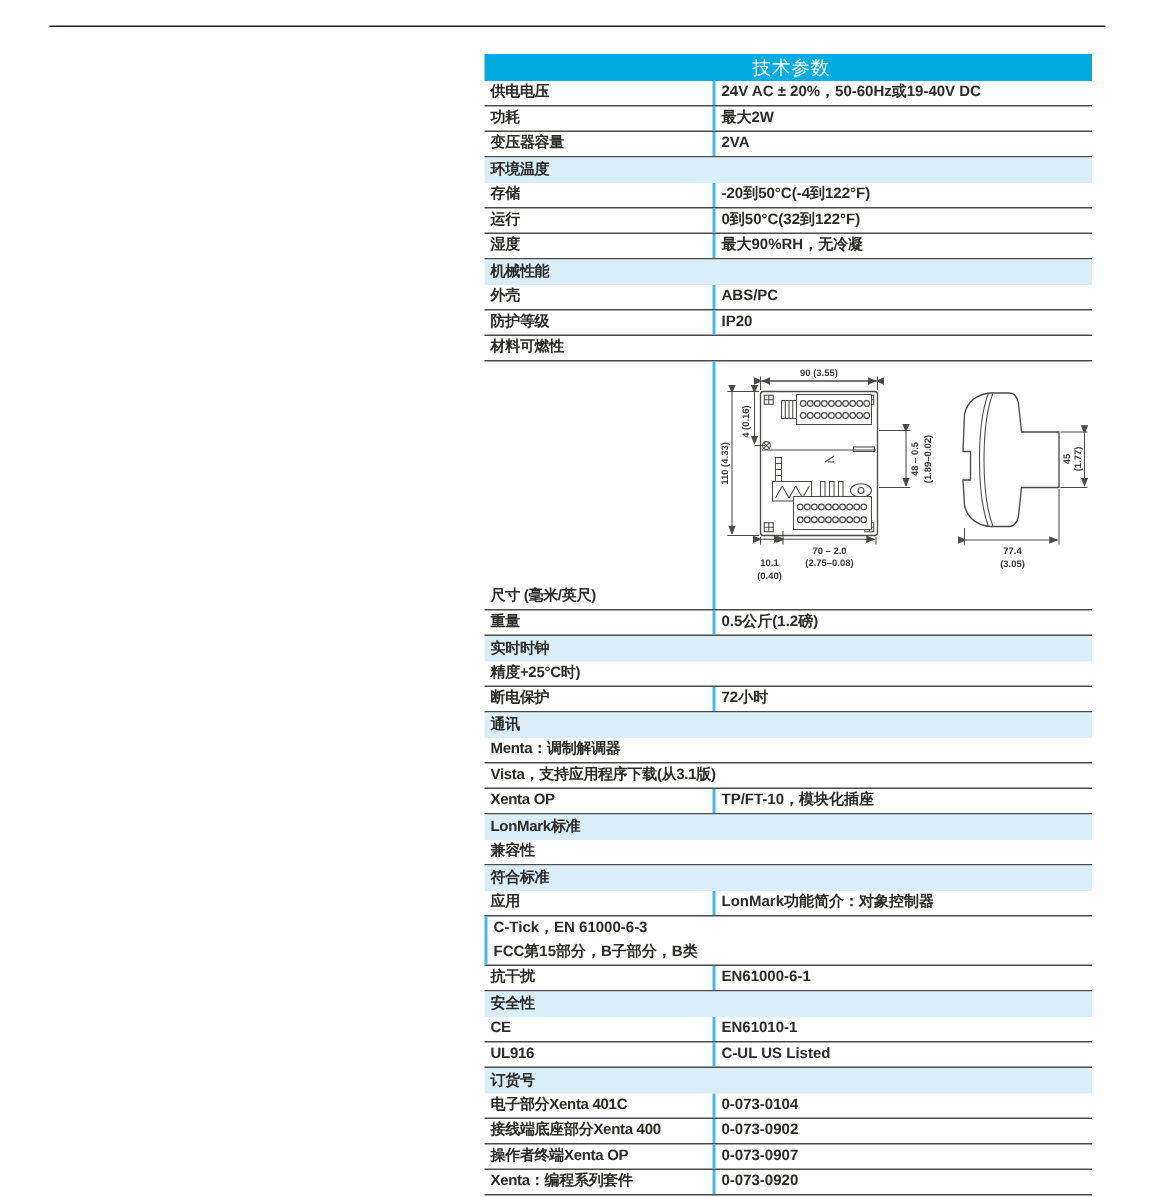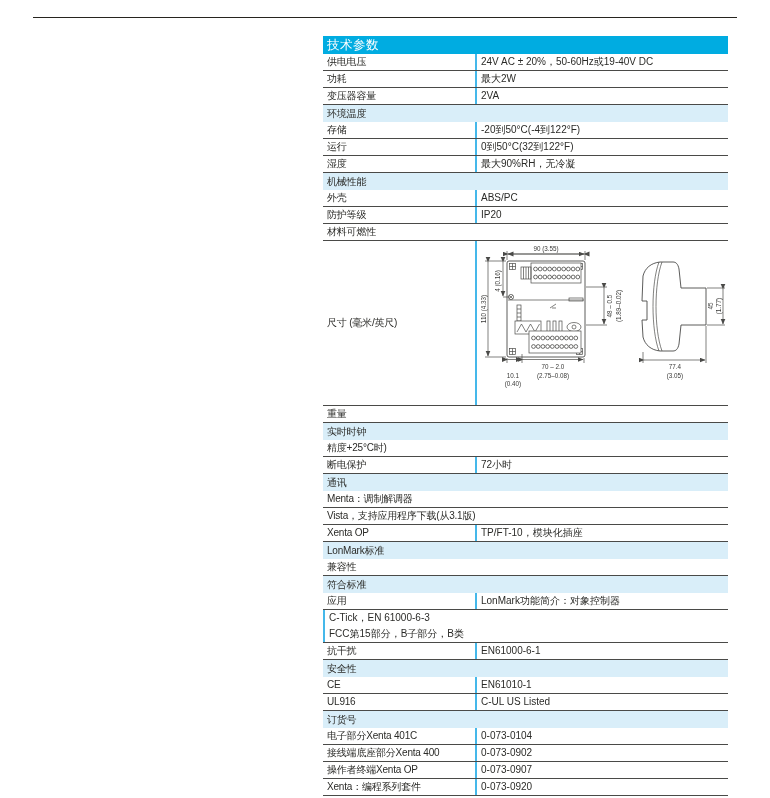--- a/index.html
+++ b/index.html
@@ -14,23 +14,23 @@
   html,body{margin:0;padding:0;}
   body{
     width:770px;height:798px;position:relative;background:#fff;
     font-family:"Liberation Sans","DejaVu Sans",sans-serif;
     color:var(--text);overflow:hidden;
   }
   .top-rule{position:absolute;left:33px;top:17px;width:704px;height:1px;background:#27241F;}
   .spec{position:absolute;left:323px;top:36px;width:405px;}
   .spec-header{
     background:var(--accent);color:#fff;height:18px;line-height:18px;
-    font-size:12.5px;padding-left:4px;letter-spacing:0.5px;
+    font-size:12.5px;padding-left:4px;letter-spacing:0.5px;text-align:center;
   }
-  .row{display:flex;align-items:center;border-bottom:1px solid var(--row-border);min-height:17px;}
+  .row{display:flex;align-items:flex-end;border-bottom:1px solid var(--row-border);min-height:17px;font-weight:bold;}
   .row.section{background:var(--section-bg);border-bottom:none;}
   .cell{font-size:10px;line-height:16px;color:var(--text);}
   .cell.label{flex:0 0 152px;width:152px;padding-left:4px;white-space:nowrap;letter-spacing:-0.2px;}
   .row.section .cell.label{flex:1;width:auto;}
   .cell.value{flex:1;border-left:2px solid var(--divider);padding-left:4px;}
   .cell.value.diagram{padding:2px 0 0 0;}
   .cell.value .vline{display:block;}
   svg text{fill:#3A3A38;font-size:6.3px;font-family:"Liberation Sans","DejaVu Sans",sans-serif;}
   svg .ln{stroke:var(--line);fill:none;stroke-width:0.9;}
   svg .thin{stroke:var(--line);fill:none;stroke-width:0.7;}
@@ -243,20 +243,23 @@
 
         <path class="thin" d="M166 109 V120 M229 83 V120"></path>
         <line class="thin" x1="167" y1="117" x2="228" y2="117" marker-start="url(#arr)" marker-end="url(#arr)"></line>
         <text x="198" y="126" text-anchor="middle">77.4</text>
         <text x="198" y="135" text-anchor="middle">(3.05)</text>
       </g>
     </svg></div>
         </div>
         <div class="row data">
           <div class="cell label">重量</div>
+          <div class="cell value">
+            <span class="vline">0.5公斤(1.2磅)</span>
+          </div>
         </div>
         <div class="row section">
           <div class="cell label">实时时钟</div>
         </div>
         <div class="row data">
           <div class="cell label">精度+25°C时)</div>
         </div>
         <div class="row data">
           <div class="cell label">断电保护</div>
           <div class="cell value">

